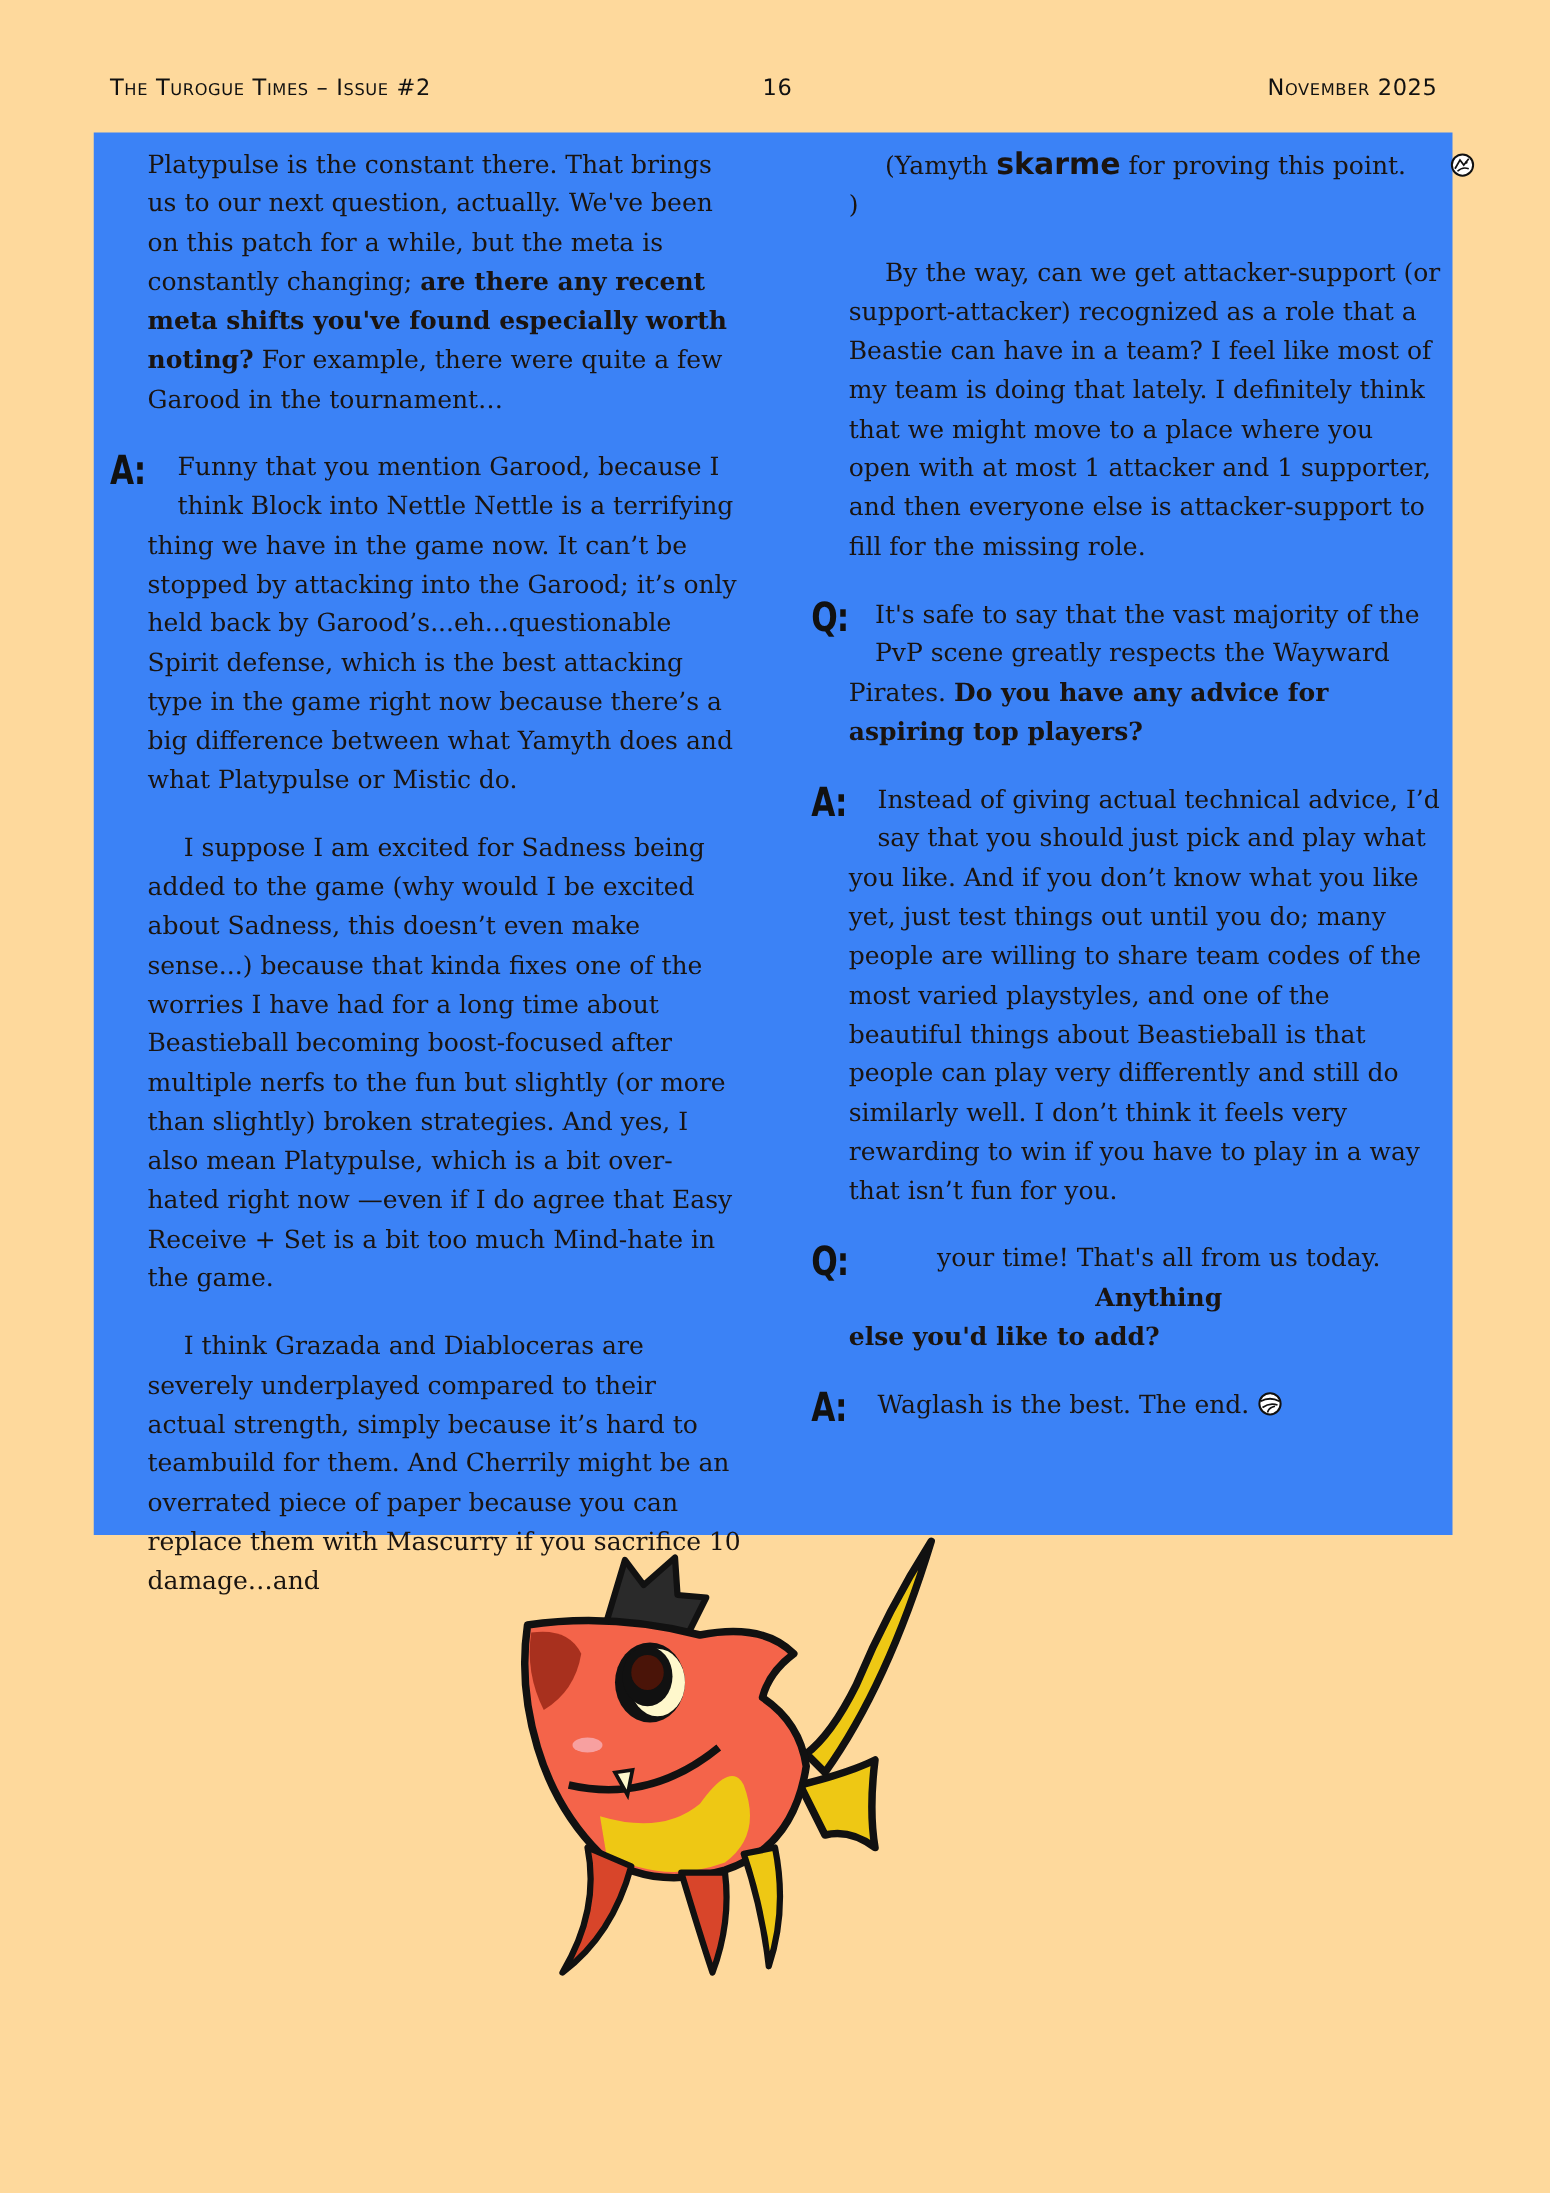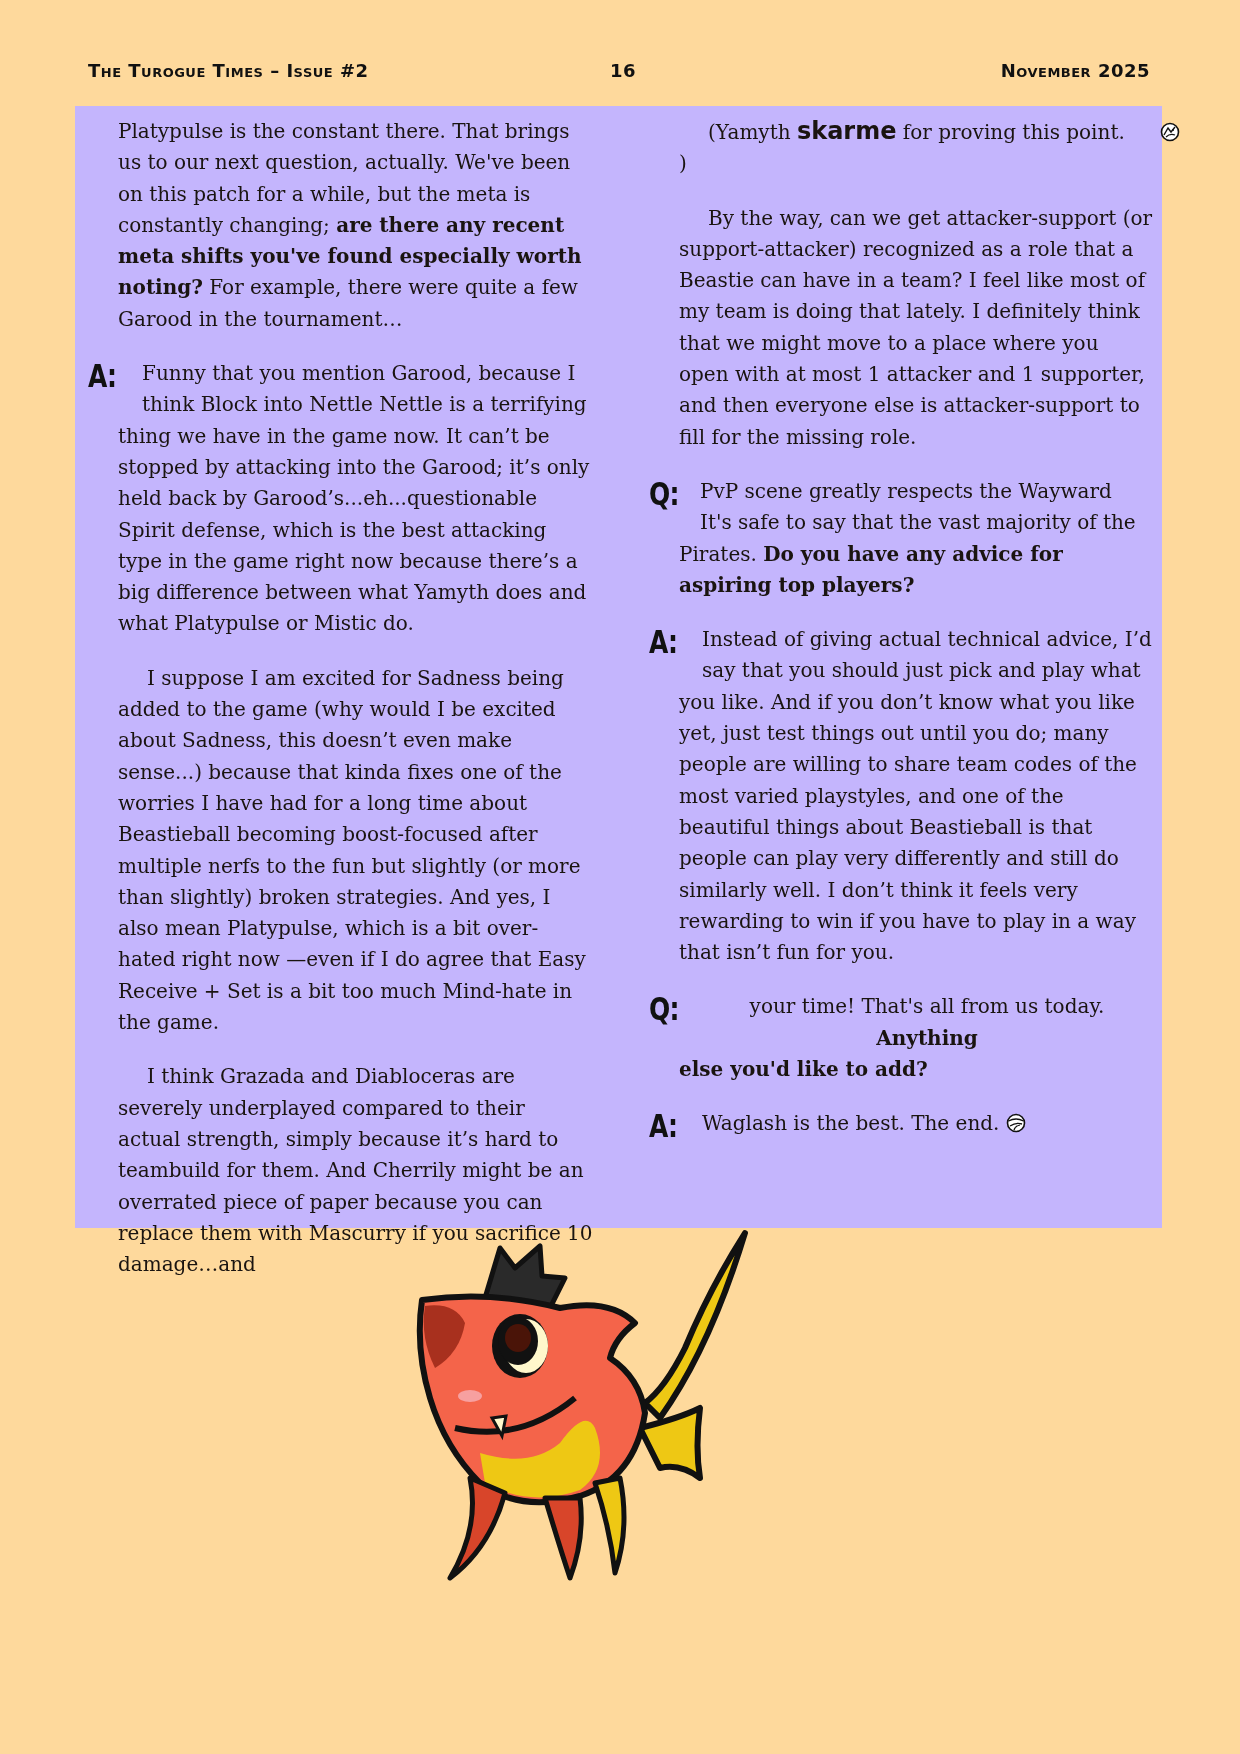--- a/index.html
+++ b/index.html
@@ -10,34 +10,34 @@
     overflow: hidden;
     font-family: "DejaVu Serif", serif;
     color: #1a1410;
   }
   .header {
     position: absolute; left: 0; top: 60px; width: 1240px; height: 30px;
   }
   .header span {
     position: absolute; top: 0;
     font-family: "DejaVu Sans", sans-serif;
-    font-weight: bold;
+    font-weight: normal;
     font-size: 18px;
     font-variant: small-caps;
     letter-spacing: 0.5px;
     color: #111;
   }
   .h-left { left: 88px; }
   .h-center { left: 610px; }
   .h-right { right: 90px; }
 
   .content-box {
     position: absolute; left: 75px; top: 106px;
     width: 1087px; height: 1122px;
-    background: #c4b5fd;
+    background: #3b82f6;
   }
   .col { position: absolute; top: 10px; }
   .col-left { left: 43px; width: 475px; }
   .col-right { left: 604px; width: 475px; }
 
   p {
     margin: 0 0 23px 0;
     font-size: 20px;
     line-height: 31.3px;
     position: relative;
@@ -102,21 +102,21 @@
             <circle cx="10" cy="10" r="8.5" fill="#fff" stroke="#111" stroke-width="1.6"></circle>
             <path d="M4 13 L8 6 L11 10 L15 5" fill="none" stroke="#111" stroke-width="1.4"></path>
             <path d="M6 15 Q10 11 15 13" fill="none" stroke="#111" stroke-width="1.2"></path>
             <circle cx="13" cy="8" r="1" fill="#111"></circle>
           </svg></span> <span>)</span></p>
 
     <p class="indent">By the way, can we get attacker-support (or support-attacker) recognized as a role that a Beastie can have in a team? I feel like most of my team is doing that lately. I definitely think that we might move to a place where you open with at most 1 attacker and 1 supporter, and then everyone else is attacker-support to fill for the missing role.</p>
 
     <div class="qa">
       <span class="label">Q:</span>
-      <p><span style="display:block;padding-left:21px;">PvP scene greatly respects the Wayward</span><span style="display:block;padding-left:21px;">It's safe to say that the vast majority of the</span><span>Pirates. </span><b>Do you have any advice for aspiring top players?</b></p>
+      <p><span style="display:block;padding-left:21px;">It's safe to say that the vast majority of the</span><span style="display:block;padding-left:21px;">PvP scene greatly respects the Wayward</span><span>Pirates. </span><b>Do you have any advice for aspiring top players?</b></p>
     </div>
 
     <div class="qa">
       <span class="label">A:</span>
       <p><span style="display:block;padding-left:23px;">Instead of giving actual technical advice, I’d</span><span style="display:block;padding-left:23px;">say that you should just pick and play what</span><span>you like. And if you don’t know what you like yet, just test things out until you do; many people are willing to share team codes of the most varied playstyles, and one of the beautiful things about Beastieball is that people can play very differently and still do similarly well. I don’t think it feels very rewarding to win if you have to play in a way that isn’t fun for you.</span></p>
     </div>
 
     <div class="qa">
       <span class="label">Q:</span>
       <p><span style="display:block;padding-left:21px;text-align:center;"><span>your time! That's all from us today. </span><b>Anything</b></span><b>else you'd like to add?</b></p>

